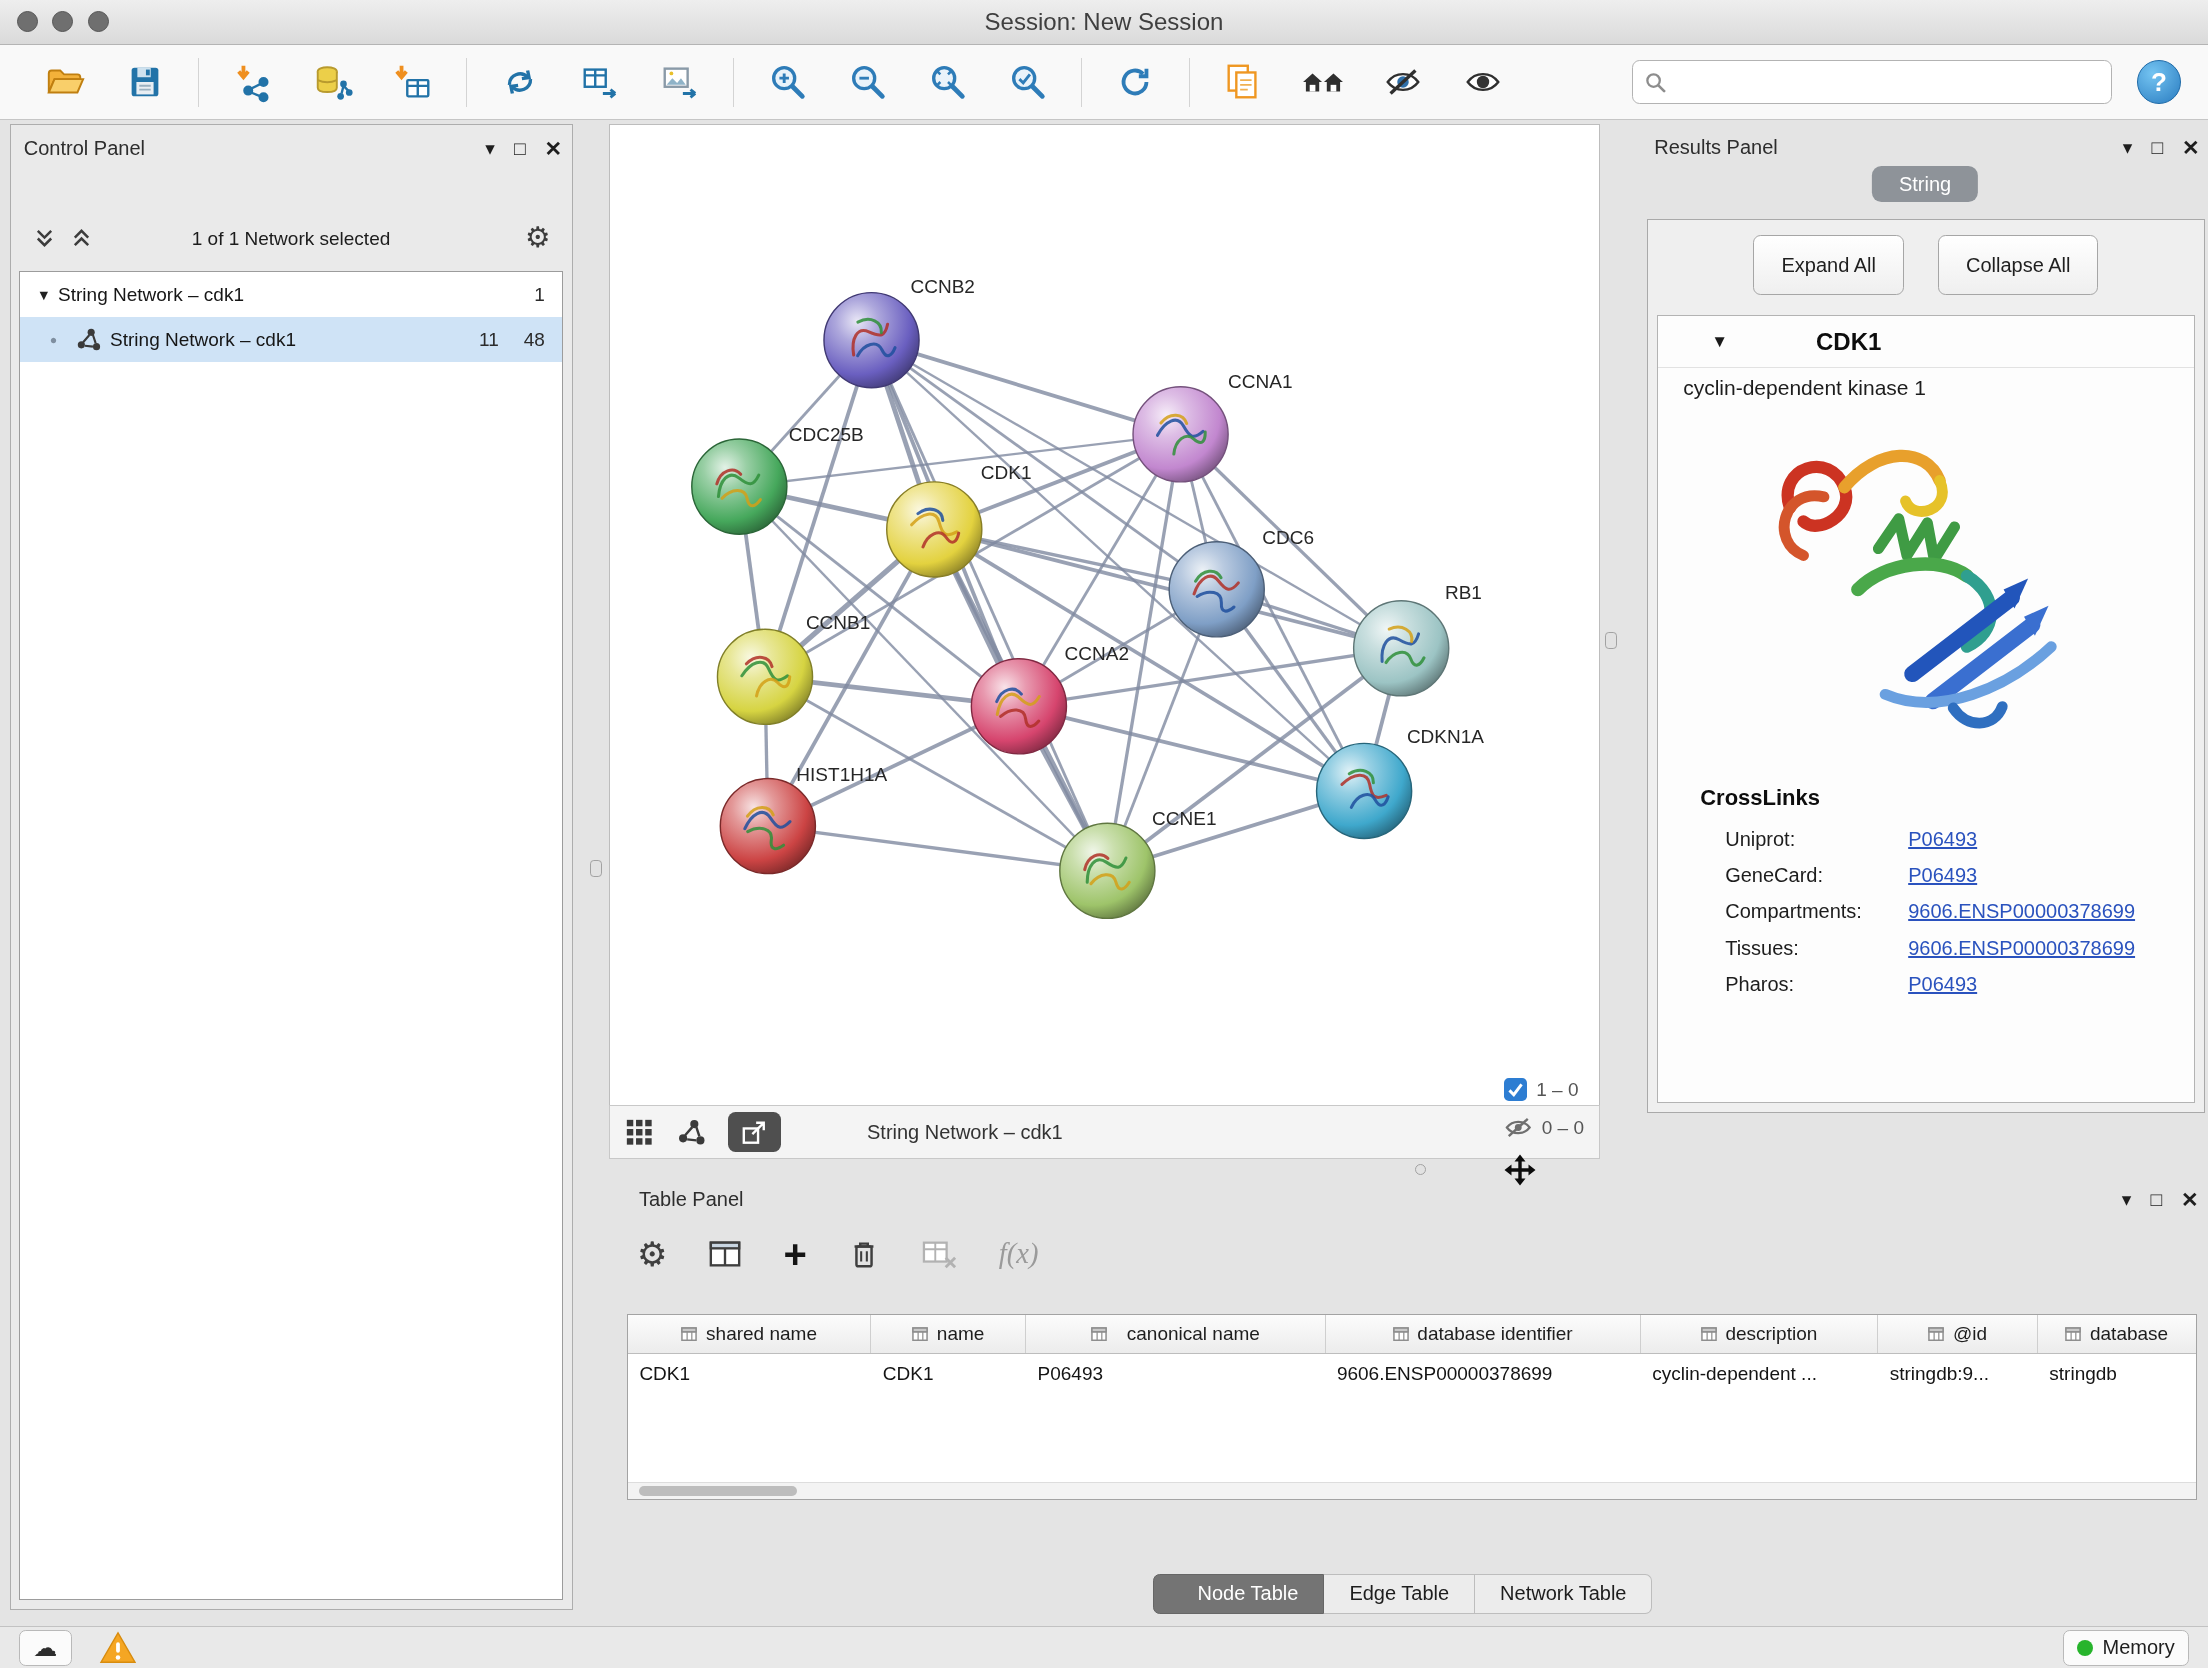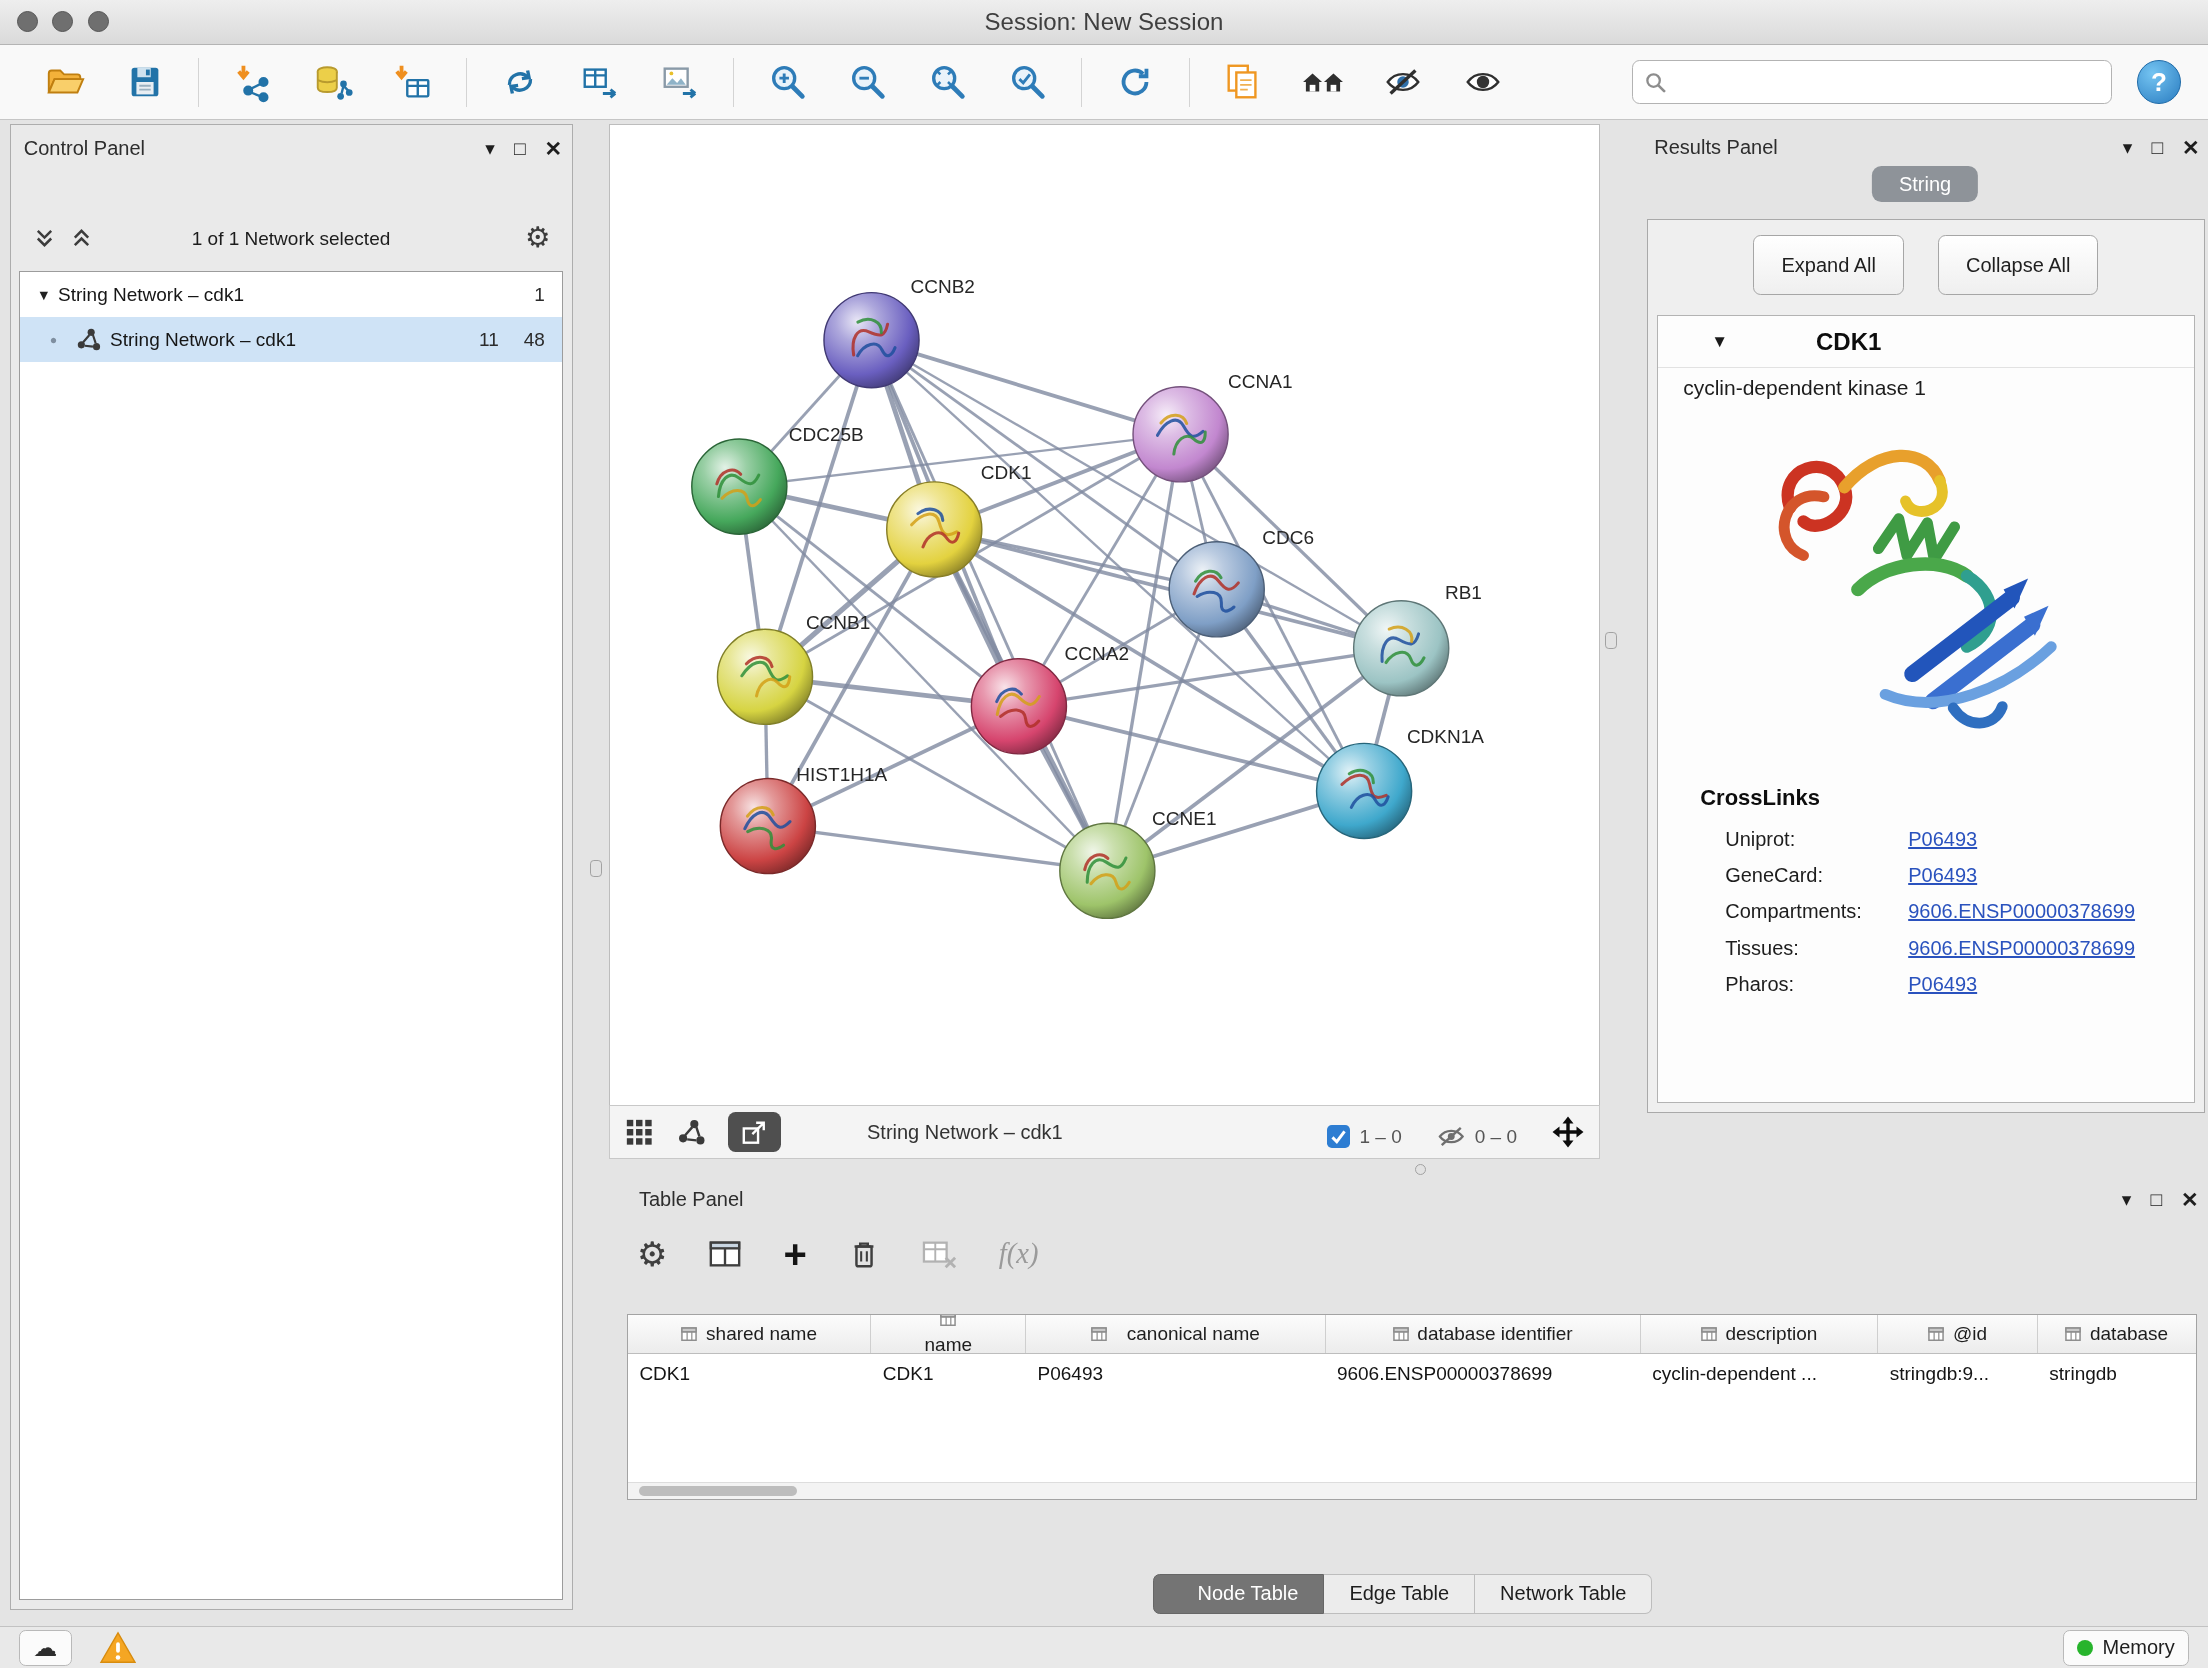--- a/index.html
+++ b/index.html
@@ -44,21 +44,21 @@
   .tree-row .cnt2{display:flex;gap:25px;margin-left:auto;margin-right:17px;color:#2b2b2b;}
   .tree-bullet{color:#7f8fa0;font-size:12.4px;width:25px;text-align:center;}
 
   
   .network-view{position:absolute;left:609px;top:124px;width:991px;height:982px;background:#fff;border:1px solid #bdbdbd;box-sizing:border-box;padding-left:16px;}
   .network-view svg{position:absolute;left:0;top:0;}
   .network-bar{position:absolute;left:609px;top:1105px;width:991px;height:54px;background:#f4f4f4;border:1px solid #c8c8c8;display:flex;align-items:center;box-sizing:border-box;padding:0 15px;gap:23px;}
   .nb-dark{width:53px;height:40px;background:#4f4f4f;border-radius:7.6px;display:flex;align-items:center;justify-content:center;border:none;}
   .network-bar .nb-title{font-size:20px;color:#333;margin-left:63px;}
   .nb-count{font-size:19px;color:#555;display:flex;align-items:center;gap:9.5px;}
-  .nb-right{margin-left:auto;display:flex;align-items:flex-end;gap:35px;}
+  .nb-right{margin-left:auto;display:flex;align-items:flex-start;gap:15px;flex-direction:column;}
   .nb-check{width:23px;height:23px;background:#2d7dd2;border-radius:4.8px;display:flex;align-items:center;justify-content:center;}
 
   
   .results-panel{position:absolute;left:1641px;top:124px;width:568px;height:1050px;}
   .res-badge{position:absolute;top:42px;left:50%;transform:translateX(-50%);background:#8e9399;color:#fff;font-size:20px;padding:6.7px 27px;border-radius:9.5px;border:none;}
   .res-box{position:absolute;left:5.7px;right:3.8px;top:95px;bottom:61px;background:#efefef;border:1px solid #a9a9a9;box-sizing:border-box;}
   .res-btns{display:flex;justify-content:center;gap:34px;padding:15px 0 13.3px;}
   .btn{height:60px;padding:0 27px;border:1px solid #a6a6a6;border-radius:7.6px;background:linear-gradient(#ffffff,#efefef);font-size:20px;color:#1f1f1f;display:flex;align-items:center;}
   .entry{position:absolute;left:9.5px;right:9.5px;top:95px;bottom:9.5px;background:#fdfdfd;border:1px solid #b3b3b3;overflow:hidden;}
   .entry-head{height:51px;display:flex;align-items:center;padding-left:53px;border-bottom:1px solid #e2e2e2;}
@@ -77,21 +77,21 @@
   .tp-toolbar{position:absolute;left:40px;top:51px;height:53px;display:flex;align-items:center;gap:40px;}
   .tp-gear{font-size:34px;color:#3f3f3f;line-height:34px;}
   .tp-plus{font-size:40px;font-weight:700;color:#141414;line-height:34px;}
   .tp-fx{font-family:"Liberation Serif",serif;font-style:italic;font-size:28.5px;color:#9a9a9a;}
   .tp-box{position:absolute;left:30px;right:11.4px;top:138px;height:186px;background:#fff;border:1px solid #a3a3a3;box-sizing:border-box;overflow:hidden;}
   .tbl-head{display:flex;height:38px;background:linear-gradient(#fcfcfc,#ececec);border-bottom:1px solid #bdbdbd;}
   .th{display:flex;align-items:center;justify-content:center;gap:8.6px;font-size:19px;color:#1d1d1d;border-right:1px solid #cfcfcf;box-sizing:border-box;overflow:hidden;white-space:nowrap;}
   .tbl-row{display:flex;height:40px;align-items:center;font-size:19px;color:#141414;}
   .td{padding-left:11.4px;box-sizing:border-box;overflow:hidden;white-space:nowrap;}
   .th:nth-child(1),.td:nth-child(1){width:244px;}
-  .th:nth-child(2),.td:nth-child(2){width:155px;flex-direction:column;}
+  .th:nth-child(2),.td:nth-child(2){width:155px;}
   .th:nth-child(3),.td:nth-child(3){width:300px;gap:20px;}
   .th:nth-child(4),.td:nth-child(4){width:316px;}
   .th:nth-child(5),.td:nth-child(5){width:238px;}
   .th:nth-child(6),.td:nth-child(6){width:160px;}
   .th:nth-child(7),.td:nth-child(7){width:158px;border-right:none;}
   .tp-scroll{position:absolute;left:0;right:0;bottom:0;height:16px;background:#f3f3f3;border-top:1px solid #ddd;}
   .tp-thumb{position:absolute;left:11.4px;top:2.9px;width:158px;height:10.5px;background:#bdbdbd;border-radius:5.7px;}
   .tp-tabs{position:absolute;left:0;right:0;bottom:13.3px;display:flex;justify-content:center;}
   .tp-tab{height:40px;display:flex;align-items:center;padding:0 25px;font-size:20px;color:#1d1d1d;background:#ececec;border:1px solid #bdbdbd;border-left:none;box-sizing:border-box;}
   .tp-tab:first-child{border-left:1px solid #bdbdbd;border-radius:6.7px 0 0 6.7px;}

